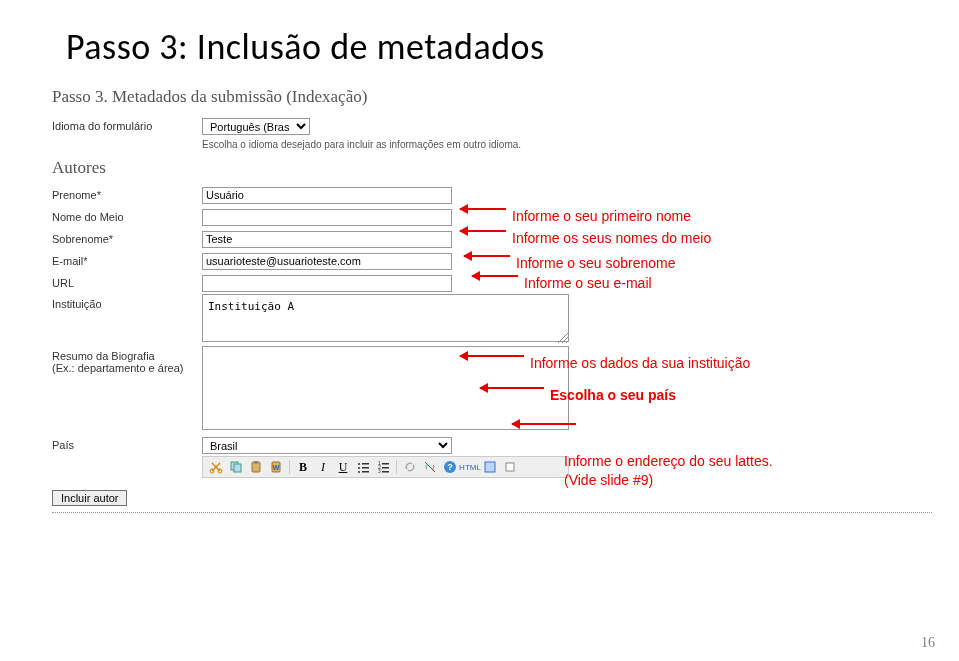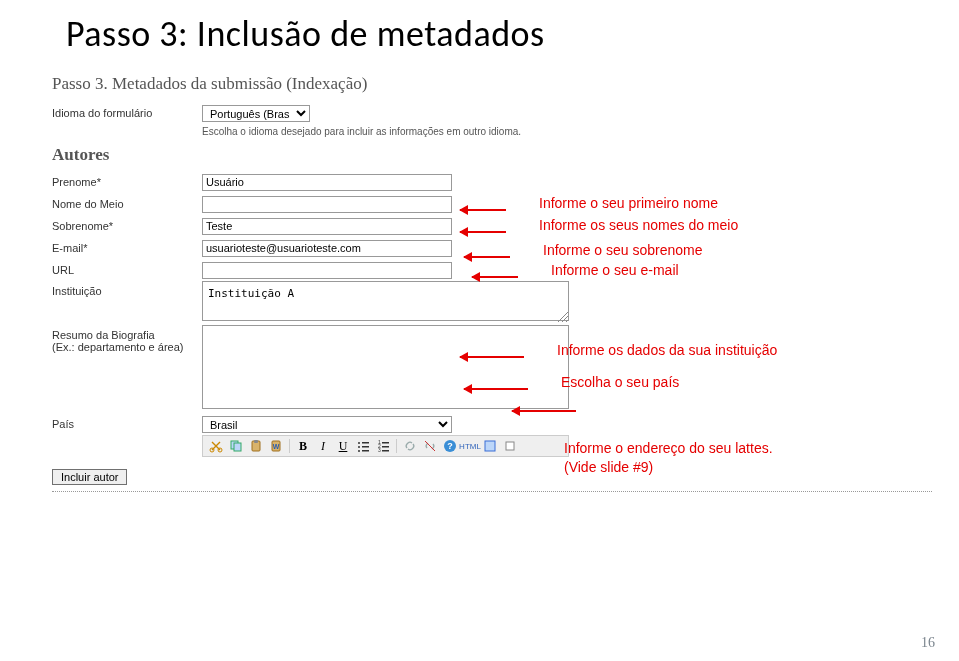--- a/index.html
+++ b/index.html
@@ -1,58 +1,58 @@
 <!DOCTYPE html>
 <html><head>
 <meta charset="utf-8">
 <style>
   * { box-sizing: border-box; margin: 0; padding: 0; }
   html, body { width: 959px; height: 661px; font-family: Arial, Helvetica, sans-serif; background: #fff; color: #000; }
   body { position: relative; padding: 12px 22px 0 22px; }
 
-  .slide-title { font-family: Calibri, Arial, sans-serif; font-size: 36px; font-weight: 400; letter-spacing: 0.5px; margin: 0 0 18px 44px; }
+  .slide-title { font-family: Calibri, Arial, sans-serif; font-size: 36px; font-weight: 400; letter-spacing: 0.5px; margin: 13px 0 18px 44px; }
 
   .content { position: relative; margin-left: 30px; width: 880px; }
 
   .section1 { font-family: Georgia, "Times New Roman", serif; font-size: 17px; color: #555; margin-bottom: 8px; }
 
   .steps { font-family: Arial, sans-serif; font-size: 9.5px; color: #666; letter-spacing: 0.2px; border-bottom: 1px dotted #999; padding-bottom: 4px; margin-bottom: 10px; }
 
   .row { display: flex; align-items: center; height: 22px; font-size: 11px; color: #333; }
   .lab { width: 150px; }
   .hint { font-size: 10px; color: #555; padding-left: 150px; padding-top: 2px; margin-bottom: 8px; }
 
   input.txt, select.sel { border: 1px solid #999; background: #fff; padding: 1px 3px; font-size: 11px; height: 17px; }
   .w-lang { width: 108px; }
   .w-usr  { width: 250px; }
   .w-pais { width: 250px; }
 
-  .autores-h { font-family: Georgia, "Times New Roman", serif; font-size: 17px; color: #555; margin: 6px 0 6px 0; font-weight: bold; }
-  textarea.inst { width: 367px; height: 40px; border: 1px solid #999; font-size: 11px; padding: 5px; resize: none; background: #fff; }
+  .autores-h { font-family: Georgia, "Times New Roman", serif; font-size: 17px; color: #555; margin: 6px 0 6px 0; }
+  textarea.inst { width: 367px; height: 48px; border: 1px solid #999; font-size: 11px; padding: 5px; resize: none; background: #fff; }
   textarea.bio  { width: 367px; height: 84px; border: 1px solid #999; font-size: 11px; padding: 3px; resize: none; background: #fff; }
 
   .row-top { align-items: flex-start; height: auto; }
   .row-top .lab { padding-top: 4px; }
 
   .toolbar { margin-left: 150px; width: 367px; height: 22px; background: #efefef; border: 1px solid #ccc; display: flex; align-items: center; gap: 6px; padding: 0 6px; }
   .tb-ico { width: 14px; height: 14px; display: inline-flex; align-items: center; justify-content: center; }
   .tb-sep { width: 1px; height: 14px; background: #ccc; }
   .tb-b { font-family: "Times New Roman", serif; font-weight: bold; font-size: 12px; }
   .tb-i { font-family: "Times New Roman", serif; font-style: italic; font-size: 12px; }
   .tb-u { font-family: "Times New Roman", serif; text-decoration: underline; font-size: 12px; }
   .tb-html { font-family: Arial, sans-serif; font-size: 8px; font-weight: normal; color: #36b; }
 
   .incluir-btn { margin-top: 12px; font-size: 11px; padding: 1px 8px; border: 1px solid #707070; background: #efefef; }
 
   .hr-bot { margin-top: 6px; border: none; border-top: 1px dotted #999; }
 
   .page-num { position: absolute; bottom: 10px; right: 24px; font-family: Liberation Serif, serif; font-size: 14px; color: #7a848d; }
 
   
-  .anno { position: absolute; display: flex; align-items: flex-end; gap: 27px; }
+  .anno { position: absolute; display: flex; align-items: flex-start; }
   .anno .arrow { width: 46px; height: 2px; background: #e50000; position: relative; margin-right: 6px; flex-shrink: 0; }
   .anno .arrow::before { content: ""; position: absolute; left: -1px; top: -4px; border-right: 9px solid #e50000; border-top: 5px solid transparent; border-bottom: 5px solid transparent; }
   .anno .atext { font-family: Arial, sans-serif; font-size: 14px; color: #e50000; white-space: nowrap; }
   .anno.long .arrow { width: 64px; }
 
   .atext-block { font-family: Arial, sans-serif; font-size: 14px; color: #e50000; position: absolute; line-height: 1.35; }
 
   
   .handle { position: absolute; right: 1px; bottom: 1px; width: 10px; height: 10px; }
 </style>
@@ -220,21 +220,21 @@
       <div class="atext">Informe o seu sobrenome</div>
   </div>
   <div class="anno" style="top:188px; left:420px;">
     <div class="arrow"></div>
       <div class="atext">Informe o seu e-mail</div>
   </div>
   <div class="anno long" style="top:268px; left:408px;">
     <div class="arrow"></div>
       <div class="atext">Informe os dados da sua instituição</div>
   </div>
-  <div class="anno long" style="top:300px; left:412px;">
+  <div class="anno long" style="top:300px; left:428px;font-weight:bold;">
     <div class="arrow"></div>
       <div class="atext">Escolha o seu país</div>
   </div>
   <div class="anno long" style="top:336px; left:460px;">
     <div class="arrow"></div>
   </div>
   <div class="atext-block" style="top:328px; left:512px;margin-top:37px;">
     <span>Informe o endereço do seu lattes.</span><br>
     <span>(Vide slide #9)</span>
   </div>

